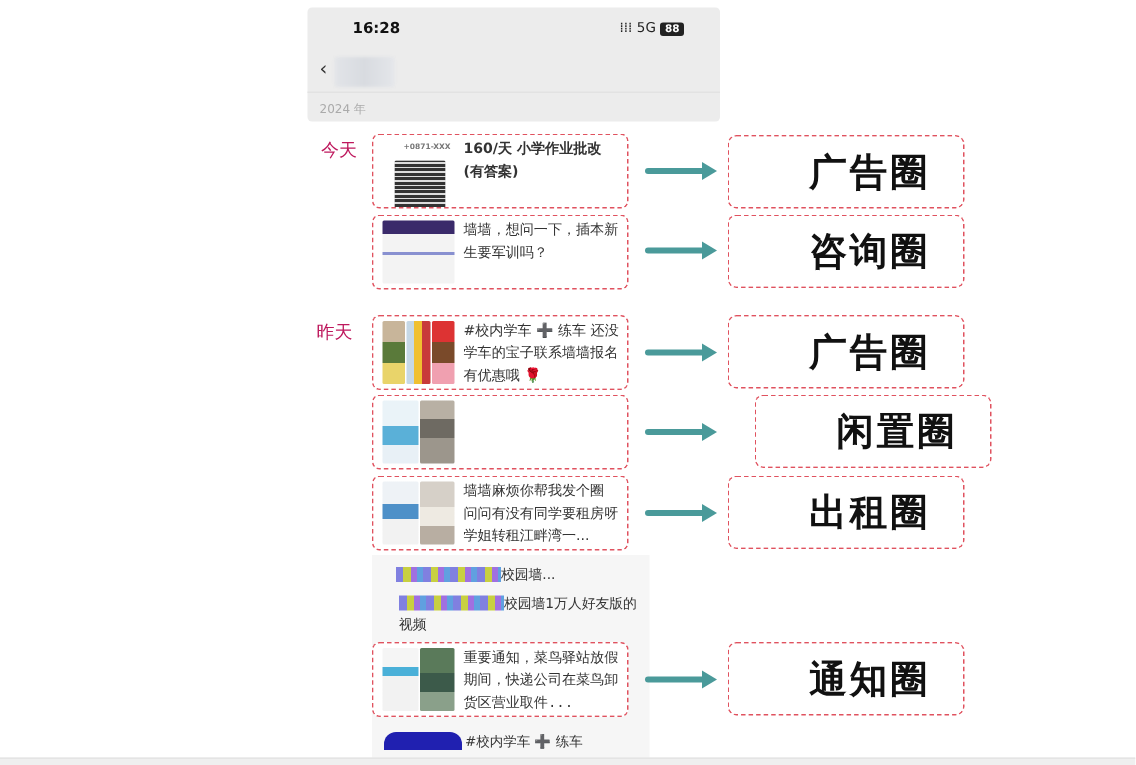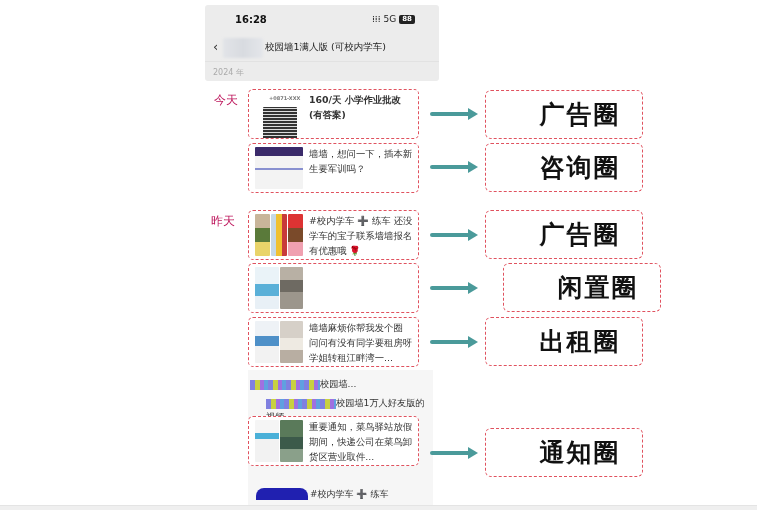--- a/index.html
+++ b/index.html
@@ -1,20 +1,20 @@
 <!DOCTYPE html>
 <html><head>
   <meta charset="utf-8">
   <style>
     * { box-sizing: border-box; margin: 0; padding: 0; }
     html, body { width: 757px; height: 510px; overflow: hidden; background: #ffffff; }
     body { position: relative; font-family: "DejaVu Sans", "Liberation Sans", sans-serif; color: #222; }
 
     
-    .phone-header { position: absolute; left: 205px; top: 5px; width: 234px; height: 76px; background: #ececec; border-radius: 3px; }
+    .phone-header { position: absolute; left: 205px; top: 5px; width: 275px; height: 76px; background: #ececec; border-radius: 3px; }
     .status-time { position: absolute; left: 30px; top: 9px; font-size: 10px; font-weight: bold; color: #111; }
     .status-right { position: absolute; right: 24px; top: 9px; font-size: 9px; color: #222; display: flex; align-items: center; gap: 3px; }
     .battery { background: #222; color: #fff; font-size: 7px; padding: 0 3px; border-radius: 2px; line-height: 9px; font-weight: bold; }
     .nav-row { position: absolute; left: 0; top: 30px; width: 100%; height: 26px; }
     .back-icon { position: absolute; left: 8px; top: 4px; font-size: 13px; color: #333; cursor: pointer; }
     .avatar-blur { position: absolute; left: 18px; top: 3px; width: 40px; height: 20px; background: linear-gradient(90deg,#e2e4e8,#d8dbe0,#e4e6ea); border-radius: 2px; filter: blur(1px); }
     .nav-title { position: absolute; left: 60px; top: 6px; font-size: 9.5px; color: #222; white-space: nowrap; }
     .year-row { position: absolute; left: 0; top: 56px; width: 100%; height: 20px; border-top: 1px solid #e2e2e2; }
     .year-text { position: absolute; left: 8px; top: 5px; font-size: 8px; color: #aaa; }
 
@@ -41,21 +41,21 @@
     .t-grid2 { background: linear-gradient(180deg,#c8b59a 0 33%, #5a7a3a 33% 66%, #e9d46a 66%); }
     .t-grid3 { background: linear-gradient(180deg,#d33 0 33%, #7a4a2a 33% 66%, #f0a0b0 66%); }
     .t-blue { background: linear-gradient(180deg,#eaf3f8 0 40%,#5ab0d8 40% 70%,#e8f0f6 70%); }
     .t-room { background: linear-gradient(180deg,#b8b0a4 0 30%,#6e6a62 30% 60%,#9c968c 60%); }
     .t-room2 { background: linear-gradient(180deg,#d6d0c8 0 40%,#eeeae2 40% 70%,#b8aea2 70%); }
     .t-blue2 { background: linear-gradient(180deg,#eef2f6 0 35%,#4e90c8 35% 60%,#f2f2f2 60%); }
     .t-green { background: linear-gradient(180deg,#5a7a5a 0 40%,#3c5a4a 40% 70%,#8aa08a 70%); }
     .t-note { background: linear-gradient(180deg,#f5f5f5 0 30%,#4ab0d8 30% 45%,#f2f2f2 45%); }
 
     
-    .share { position: absolute; left: 250px; font-size: 9.2px; color: #333; line-height: 14px; }
+    .share { position: absolute; left: 264px; font-size: 9.2px; color: #333; line-height: 14px; }
     .blur-name { display: inline-block; width: 70px; height: 10px; vertical-align: middle;
       background: repeating-linear-gradient(90deg,#8080e0 0 5px,#c8d040 5px 10px,#a070e0 10px 14px,#60a0e0 14px 18px); }
     .next-post { position: absolute; left: 256px; top: 488px; height: 12px; display: flex; align-items: center; font-size: 9px; color: #333; }
     .next-post .cover { width: 52px; height: 12px; background: #2020b0; border-radius: 8px 8px 0 0; margin-right: 2px; }
 
     
     .arrow { position: absolute; left: 430px; width: 50px; height: 12px; }
     .arrow .shaft { position: absolute; left: 0; top: 4px; width: 40px; height: 4px; background: #4a9a9a; border-radius: 2px; }
     .arrow .head { position: absolute; left: 38px; top: 0; width: 0; height: 0; border-top: 6px solid transparent; border-bottom: 6px solid transparent; border-left: 10px solid #4a9a9a; }
 
@@ -70,21 +70,20 @@
 <div class="phone-header">
   <span class="status-time">16:28</span>
   <div class="status-right">
     <span>⁞⁞⁞</span>
     <span>5G</span>
     <span class="battery">88</span>
   </div>
   <div class="nav-row">
     <span class="back-icon">‹</span>
     <div class="avatar-blur"></div>
-    <span class="nav-title">校园墙1满人版 (可校内学车)</span>
   </div>
   <div class="year-row">
     <span class="year-text">2024 年</span>
   </div>
 </div>
 
 <div class="day-label" style="left:214px;top:92px;">今天</div>
 <div class="day-label" style="left:200px;top:213px;padding-left:11px;">昨天</div>
 
 <div class="feed-strip"></div>
@@ -128,21 +127,21 @@
   <div class="text">墙墙麻烦你帮我发个圈 问问有没有同学要租房呀 学姐转租江畔湾一...</div>
 </div>
 
 <div class="share" style="top:377px;">
   <span class="blur-name"></span><span>校园墙...</span>
 </div>
 <div class="share" style="top:396px;left:266px;width:160px;">
   <span class="blur-name"></span><span>校园墙1万人好友版的视频</span>
 </div>
 
-<div class="post" style="top:416px;height:50px;">
+<div class="post" style="top:428px;height:50px;font-family:Liberation Mono, monospace;">
   <div class="thumbs">
     <div class="thumb t-note"></div>
     <div class="thumb t-green"></div>
   </div>
   <div class="text">重要通知，菜鸟驿站放假期间，快递公司在菜鸟卸货区营业取件...</div>
 </div>
 
 <div class="next-post">
   <div class="cover"></div>
   <span>#校内学车 ➕ 练车</span>

